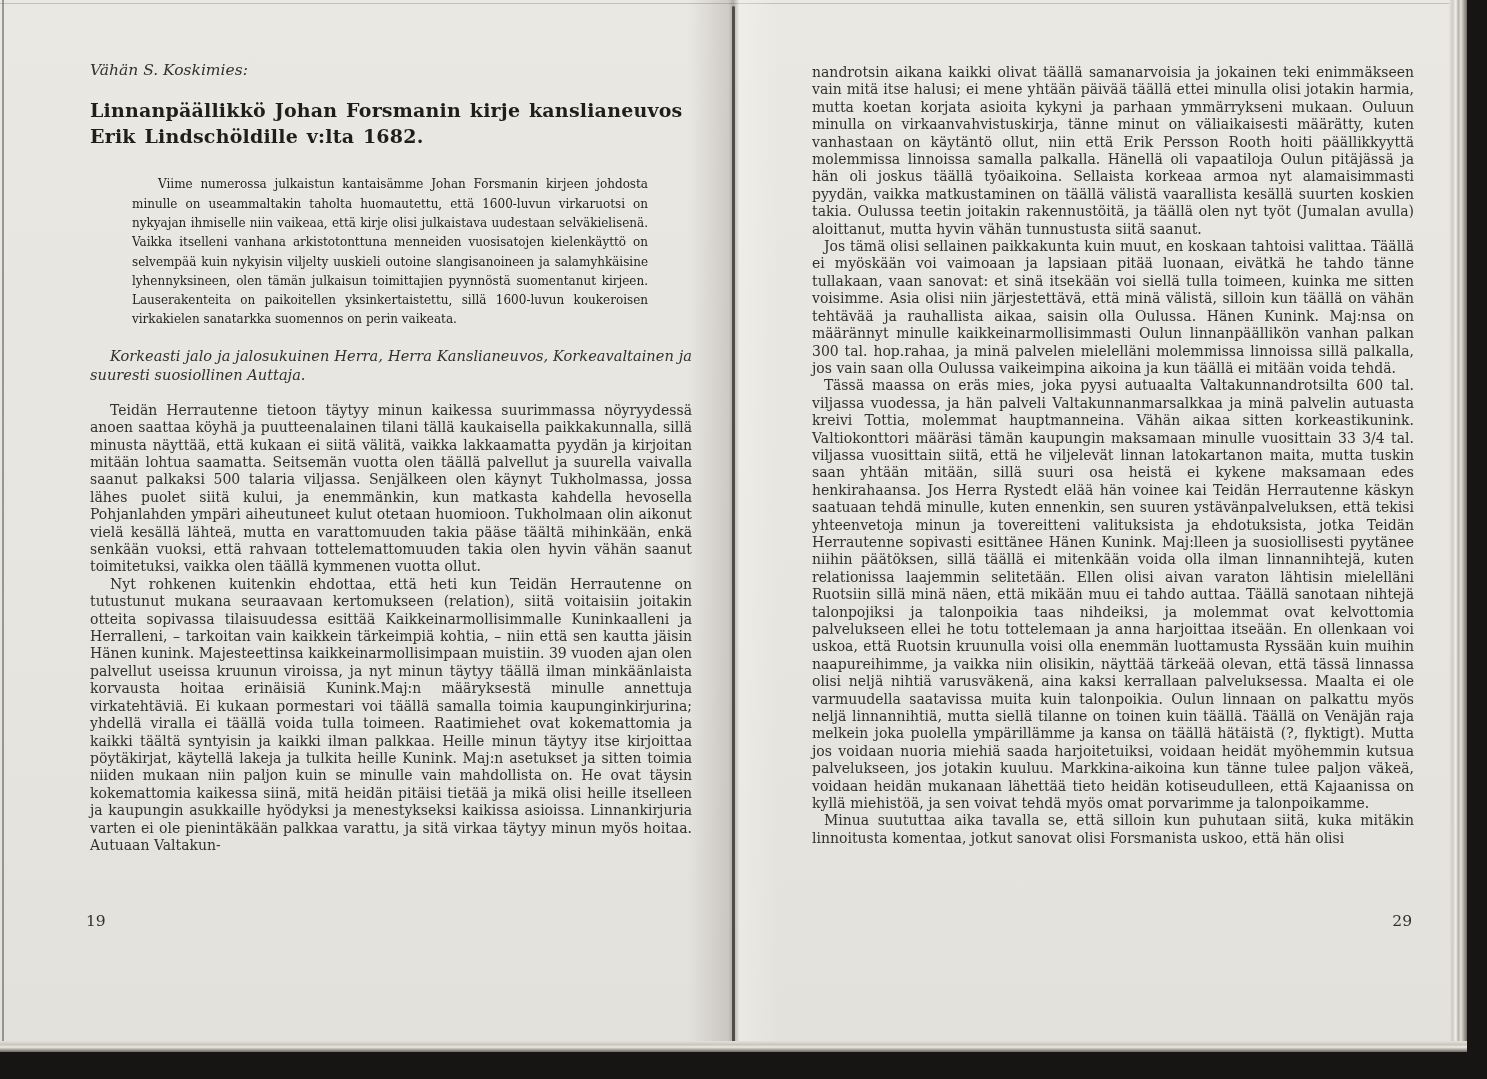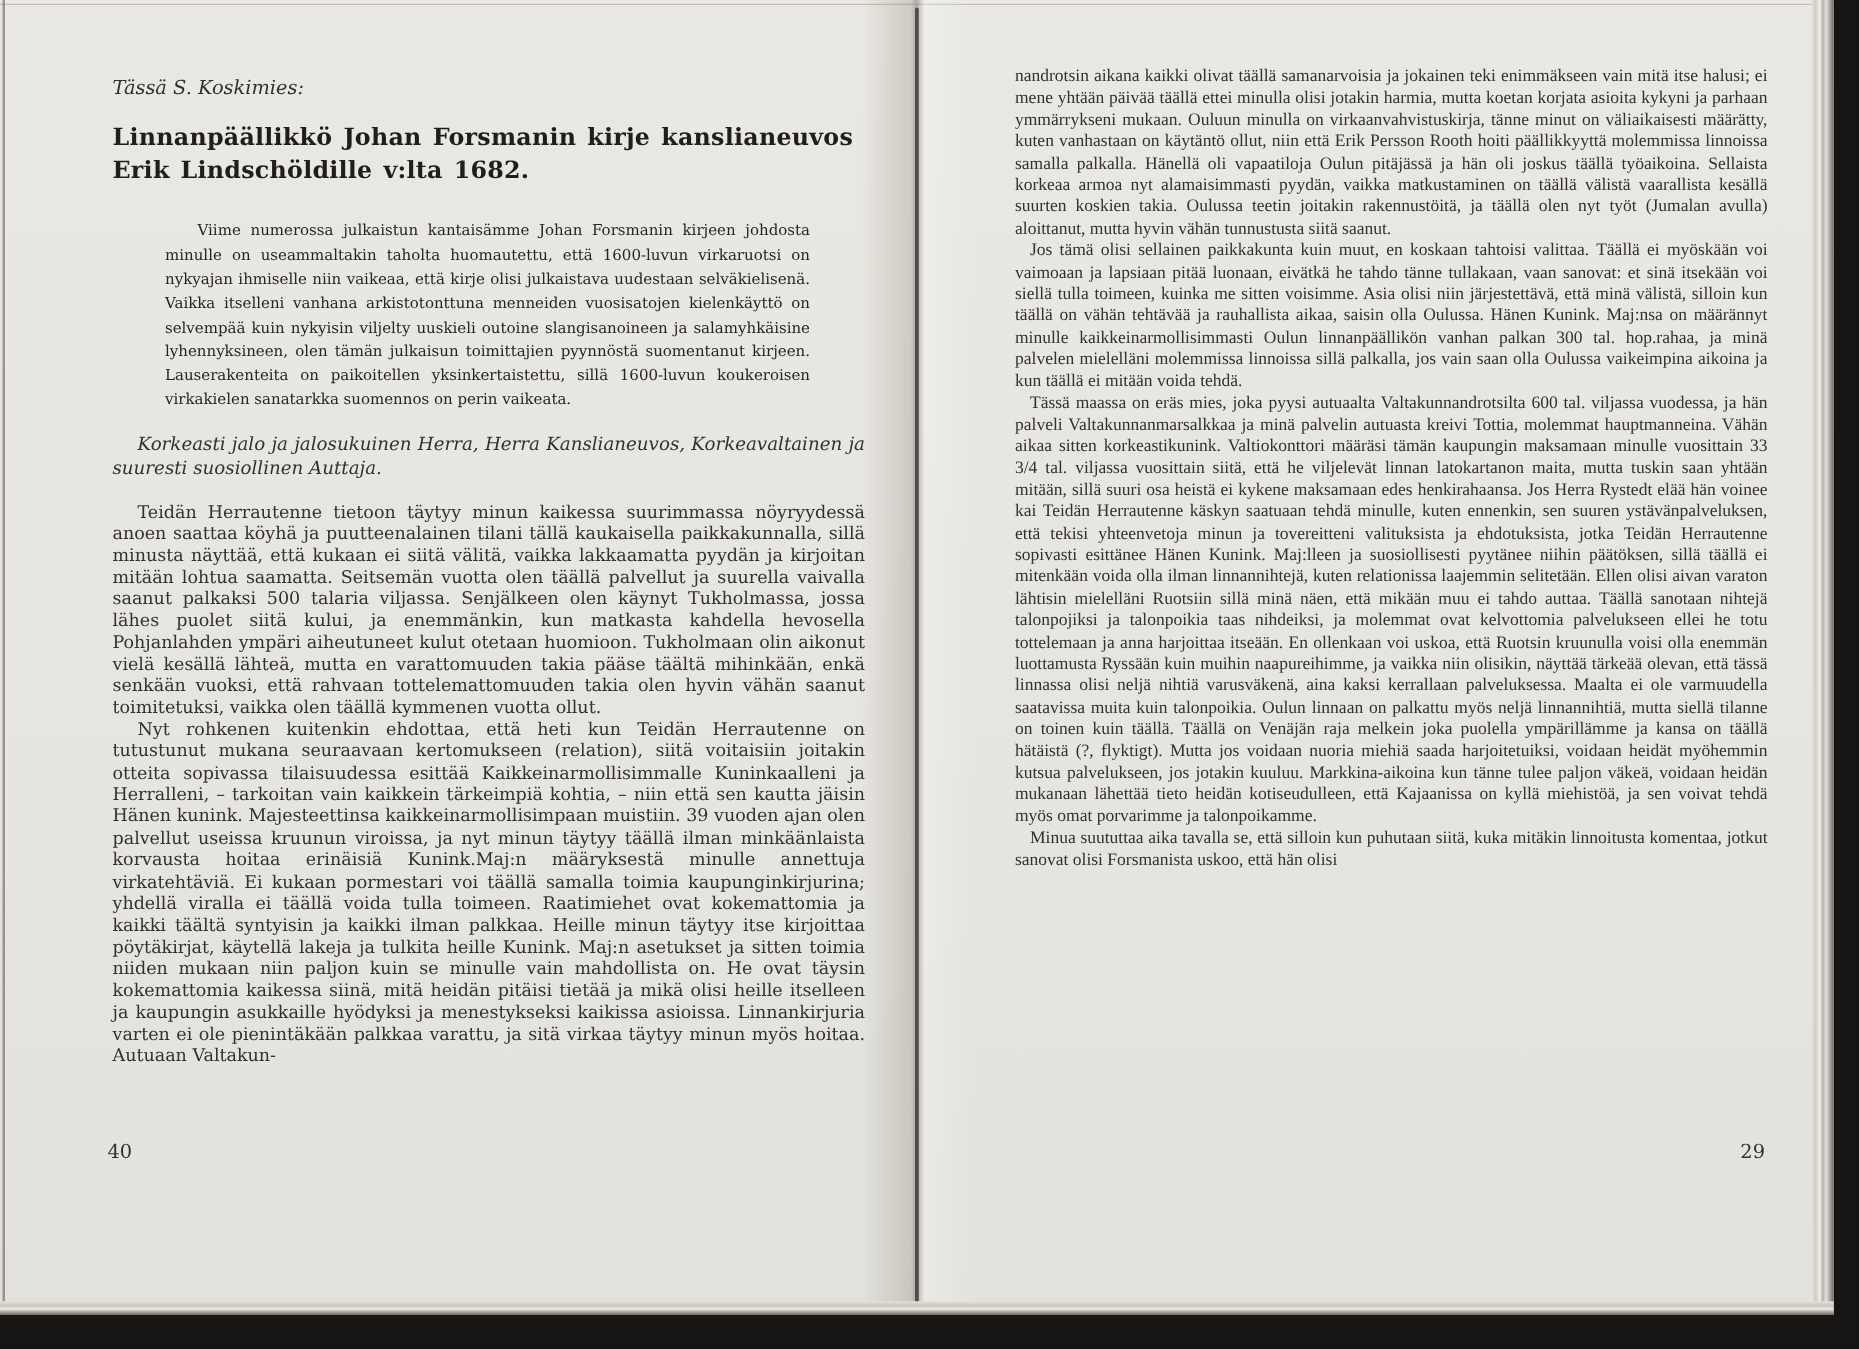--- a/index.html
+++ b/index.html
@@ -75,21 +75,21 @@
   .page-column {
     position: absolute;
     top: 62px;
     width: 602px;
     color: #33312c;
     font-size: 14px;
     line-height: 17.4px;
     text-align: justify;
   }
   .page-column.left  { left: 90px; }
-  .page-column.right { left: 812px; top: 53px; font-family: Liberation Serif, serif; }
+  .page-column.right { left: 812px; top: 64px; }
 
   .author {
     font-style: italic;
     font-size: 15.5px;
     margin: 0 0 18px 0;
     text-align: left;
   }
   .title {
     font-size: 19px;
     font-weight: bold;
@@ -132,35 +132,35 @@
 </style>
 </head>
 <body>
 
 <div class="scan">
 
   <div class="left-edge-line"></div>
   <div class="top-edge-line"></div>
 
   <div class="page-column left">
-    <p class="author">Tässä S. Koskimies:</p>
+    <p class="author">Vähän S. Koskimies:</p>
     <h1 class="title">Linnanpäällikkö Johan Forsmanin kirje kanslianeuvos Erik Lindschöldille v:lta 1682.</h1>
     <p class="intro">Viime numerossa julkaistun kantaisämme Johan Forsmanin kirjeen johdosta minulle on useammaltakin taholta huomautettu, että 1600-luvun virkaruotsi on nykyajan ihmiselle niin vaikeaa, että kirje olisi julkaistava uudestaan selväkielisenä. Vaikka itselleni vanhana arkistotonttuna menneiden vuosisatojen kielenkäyttö on selvempää kuin nykyisin viljelty uuskieli outoine slangisanoineen ja salamyhkäisine lyhennyksineen, olen tämän julkaisun toimittajien pyynnöstä suomentanut kirjeen. Lauserakenteita on paikoitellen yksinkertaistettu, sillä 1600-luvun koukeroisen virkakielen sanatarkka suomennos on perin vaikeata.</p>
     <p class="salutation">Korkeasti jalo ja jalosukuinen Herra, Herra Kanslianeuvos, Korkeavaltainen ja suuresti suosiollinen Auttaja.</p>
     <p class="para">Teidän Herrautenne tietoon täytyy minun kaikessa suurimmassa nöyryydessä anoen saattaa köyhä ja puutteenalainen tilani tällä kaukaisella paikkakunnalla, sillä minusta näyttää, että kukaan ei siitä välitä, vaikka lakkaamatta pyydän ja kirjoitan mitään lohtua saamatta. Seitsemän vuotta olen täällä palvellut ja suurella vaivalla saanut palkaksi 500 talaria viljassa. Senjälkeen olen käynyt Tukholmassa, jossa lähes puolet siitä kului, ja enemmänkin, kun matkasta kahdella hevosella Pohjanlahden ympäri aiheutuneet kulut otetaan huomioon. Tukholmaan olin aikonut vielä kesällä lähteä, mutta en varattomuuden takia pääse täältä mihinkään, enkä senkään vuoksi, että rahvaan tottelemattomuuden takia olen hyvin vähän saanut toimitetuksi, vaikka olen täällä kymmenen vuotta ollut.</p>
     <p class="para">Nyt rohkenen kuitenkin ehdottaa, että heti kun Teidän Herrautenne on tutustunut mukana seuraavaan kertomukseen (relation), siitä voitaisiin joitakin otteita sopivassa tilaisuudessa esittää Kaikkeinarmollisimmalle Kuninkaalleni ja Herralleni, – tarkoitan vain kaikkein tärkeimpiä kohtia, – niin että sen kautta jäisin Hänen kunink. Majesteettinsa kaikkeinarmollisimpaan muistiin. 39 vuoden ajan olen palvellut useissa kruunun viroissa, ja nyt minun täytyy täällä ilman minkäänlaista korvausta hoitaa erinäisiä Kunink.Maj:n määryksestä minulle annettuja virkatehtäviä. Ei kukaan pormestari voi täällä samalla toimia kaupunginkirjurina; yhdellä viralla ei täällä voida tulla toimeen. Raatimiehet ovat kokemattomia ja kaikki täältä syntyisin ja kaikki ilman palkkaa. Heille minun täytyy itse kirjoittaa pöytäkirjat, käytellä lakeja ja tulkita heille Kunink. Maj:n asetukset ja sitten toimia niiden mukaan niin paljon kuin se minulle vain mahdollista on. He ovat täysin kokemattomia kaikessa siinä, mitä heidän pitäisi tietää ja mikä olisi heille itselleen ja kaupungin asukkaille hyödyksi ja menestykseksi kaikissa asioissa. Linnankirjuria varten ei ole pienintäkään palkkaa varattu, ja sitä virkaa täytyy minun myös hoitaa. Autuaan Valtakun-</p>
   </div>
 
   <div class="page-column right">
     <p class="para continuation">nandrotsin aikana kaikki olivat täällä samanarvoisia ja jokainen teki enimmäkseen vain mitä itse halusi; ei mene yhtään päivää täällä ettei minulla olisi jotakin harmia, mutta koetan korjata asioita kykyni ja parhaan ymmärrykseni mukaan. Ouluun minulla on virkaanvahvistuskirja, tänne minut on väliaikaisesti määrätty, kuten vanhastaan on käytäntö ollut, niin että Erik Persson Rooth hoiti päällikkyyttä molemmissa linnoissa samalla palkalla. Hänellä oli vapaatiloja Oulun pitäjässä ja hän oli joskus täällä työaikoina. Sellaista korkeaa armoa nyt alamaisimmasti pyydän, vaikka matkustaminen on täällä välistä vaarallista kesällä suurten koskien takia. Oulussa teetin joitakin rakennustöitä, ja täällä olen nyt työt (Jumalan avulla) aloittanut, mutta hyvin vähän tunnustusta siitä saanut.</p>
     <p class="para small-indent">Jos tämä olisi sellainen paikkakunta kuin muut, en koskaan tahtoisi valittaa. Täällä ei myöskään voi vaimoaan ja lapsiaan pitää luonaan, eivätkä he tahdo tänne tullakaan, vaan sanovat: et sinä itsekään voi siellä tulla toimeen, kuinka me sitten voisimme. Asia olisi niin järjestettävä, että minä välistä, silloin kun täällä on vähän tehtävää ja rauhallista aikaa, saisin olla Oulussa. Hänen Kunink. Maj:nsa on määrännyt minulle kaikkeinarmollisimmasti Oulun linnanpäällikön vanhan palkan 300 tal. hop.rahaa, ja minä palvelen mielelläni molemmissa linnoissa sillä palkalla, jos vain saan olla Oulussa vaikeimpina aikoina ja kun täällä ei mitään voida tehdä.</p>
     <p class="para small-indent">Tässä maassa on eräs mies, joka pyysi autuaalta Valtakunnandrotsilta 600 tal. viljassa vuodessa, ja hän palveli Valtakunnanmarsalkkaa ja minä palvelin autuasta kreivi Tottia, molemmat hauptmanneina. Vähän aikaa sitten korkeastikunink. Valtiokonttori määräsi tämän kaupungin maksamaan minulle vuosittain 33 3/4 tal. viljassa vuosittain siitä, että he viljelevät linnan latokartanon maita, mutta tuskin saan yhtään mitään, sillä suuri osa heistä ei kykene maksamaan edes henkirahaansa. Jos Herra Rystedt elää hän voinee kai Teidän Herrautenne käskyn saatuaan tehdä minulle, kuten ennenkin, sen suuren ystävänpalveluksen, että tekisi yhteenvetoja minun ja tovereitteni valituksista ja ehdotuksista, jotka Teidän Herrautenne sopivasti esittänee Hänen Kunink. Maj:lleen ja suosiollisesti pyytänee niihin päätöksen, sillä täällä ei mitenkään voida olla ilman linnannihtejä, kuten relationissa laajemmin selitetään. Ellen olisi aivan varaton lähtisin mielelläni Ruotsiin sillä minä näen, että mikään muu ei tahdo auttaa. Täällä sanotaan nihtejä talonpojiksi ja talonpoikia taas nihdeiksi, ja molemmat ovat kelvottomia palvelukseen ellei he totu tottelemaan ja anna harjoittaa itseään. En ollenkaan voi uskoa, että Ruotsin kruunulla voisi olla enemmän luottamusta Ryssään kuin muihin naapureihimme, ja vaikka niin olisikin, näyttää tärkeää olevan, että tässä linnassa olisi neljä nihtiä varusväkenä, aina kaksi kerrallaan palveluksessa. Maalta ei ole varmuudella saatavissa muita kuin talonpoikia. Oulun linnaan on palkattu myös neljä linnannihtiä, mutta siellä tilanne on toinen kuin täällä. Täällä on Venäjän raja melkein joka puolella ympärillämme ja kansa on täällä hätäistä (?, flyktigt). Mutta jos voidaan nuoria miehiä saada harjoitetuiksi, voidaan heidät myöhemmin kutsua palvelukseen, jos jotakin kuuluu. Markkina-aikoina kun tänne tulee paljon väkeä, voidaan heidän mukanaan lähettää tieto heidän kotiseudulleen, että Kajaanissa on kyllä miehistöä, ja sen voivat tehdä myös omat porvarimme ja talonpoikamme.</p>
     <p class="para small-indent">Minua suututtaa aika tavalla se, että silloin kun puhutaan siitä, kuka mitäkin linnoitusta komentaa, jotkut sanovat olisi Forsmanista uskoo, että hän olisi</p>
   </div>
 
-  <div class="pagenum left-num">40</div>
+  <div class="pagenum left-num">19</div>
   <div class="pagenum right-num">29</div>
 
   <div class="gutter-shadow"></div>
   <div class="gutter-line"></div>
   <div class="right-edge-stack"></div>
   <div class="bottom-edge-stack"></div>
 </div>
 
 </body></html>

